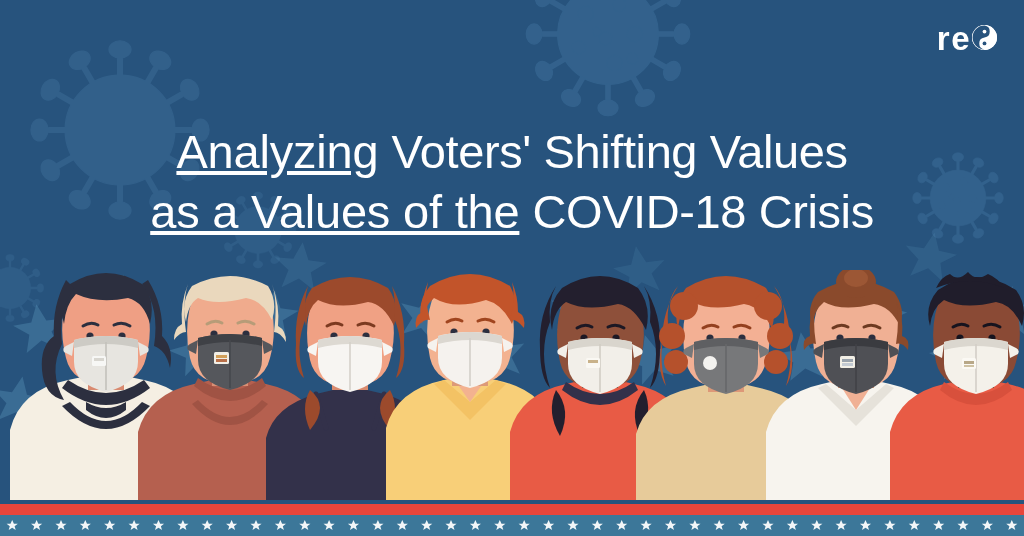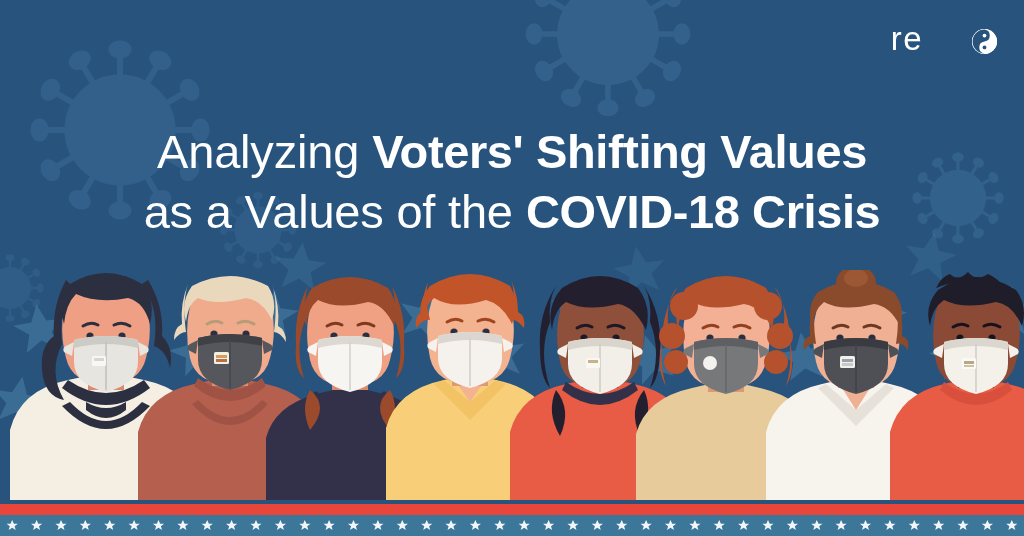--- a/index.html
+++ b/index.html
@@ -20,27 +20,26 @@
   #bg-virus-layer,#bg-star-layer{
     position:absolute;left:0;top:0;width:1024px;height:536px;
     pointer-events:none;
   }
   #bg-star-layer{z-index:1;}
   #bg-virus-layer{z-index:2;}
 
   
   #logo{
     position:absolute;right:26px;top:22px;z-index:20;
-    display:flex;align-items:center;
+    display:flex;align-items:flex-start;
     color:#ffffff;
     font-size:33px;
-    font-weight:400;
+    font-weight:700;
     letter-spacing:1.5px;
     line-height:1;
-    gap:48px;
   }
   #logo .logo-s{
     display:inline-block;position:relative;
     width:25px;height:25px;border-radius:50%;
     background:#ffffff;margin:0 1px;
     vertical-align:middle;
     top:3px;
   }
   #logo .logo-s svg{position:absolute;left:0;top:0;}
 
@@ -48,22 +47,22 @@
   #headline{
     position:absolute;left:0;top:128px;width:1024px;z-index:20;
     text-align:center;color:#ffffff;
   }
   #headline .line{
     line-height:1.02;
     white-space:nowrap;
   }
   #headline .line1{font-size:47px;margin-bottom:12px;}
   #headline .line2{font-size:47px;}
-  .t-light{font-weight:300;letter-spacing:-0.2px;}
-  .t-bold{font-weight:700;letter-spacing:-0.4px;margin-top:46px;}
+  .t-light{font-weight:300;letter-spacing:-0.2px;text-decoration:underline;}
+  .t-bold{font-weight:400;letter-spacing:-0.4px;margin-top:46px;}
 
   
   #people{
     position:absolute;left:0;bottom:36px;width:1024px;height:230px;z-index:10;
   }
   #people svg{display:block;}
 
   
   #red-stripe{
     position:absolute;left:0;bottom:21px;width:1024px;height:11px;

